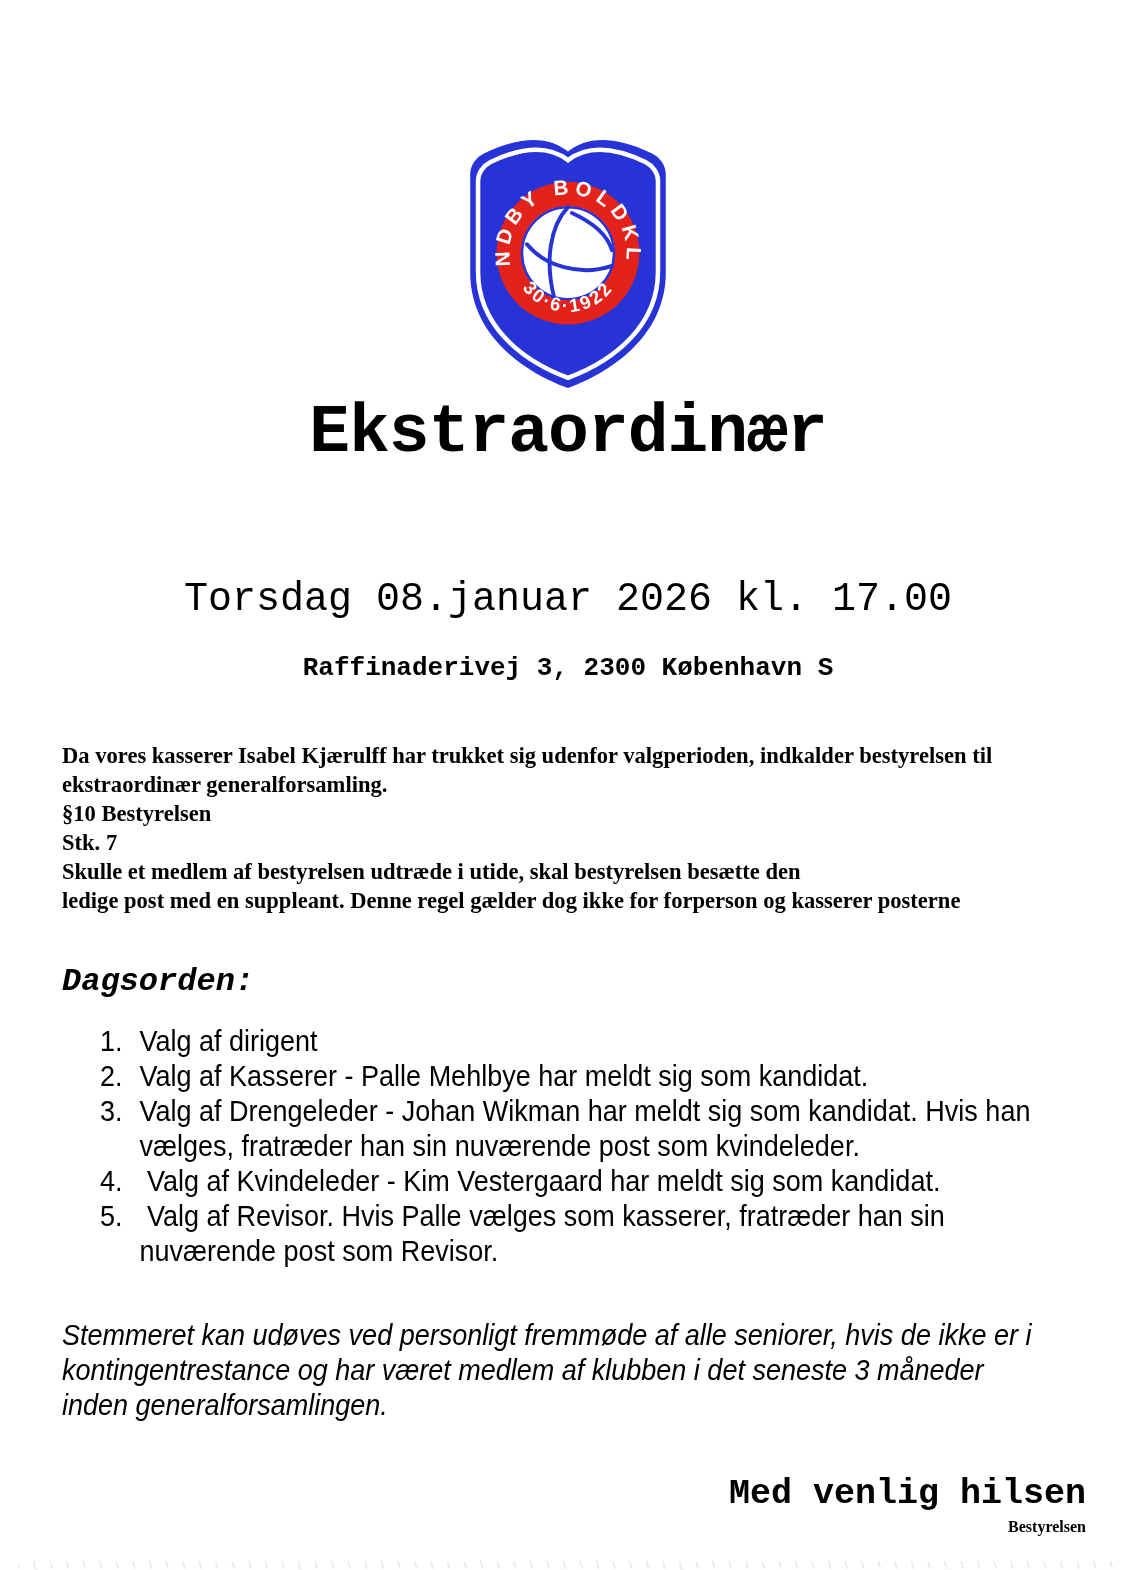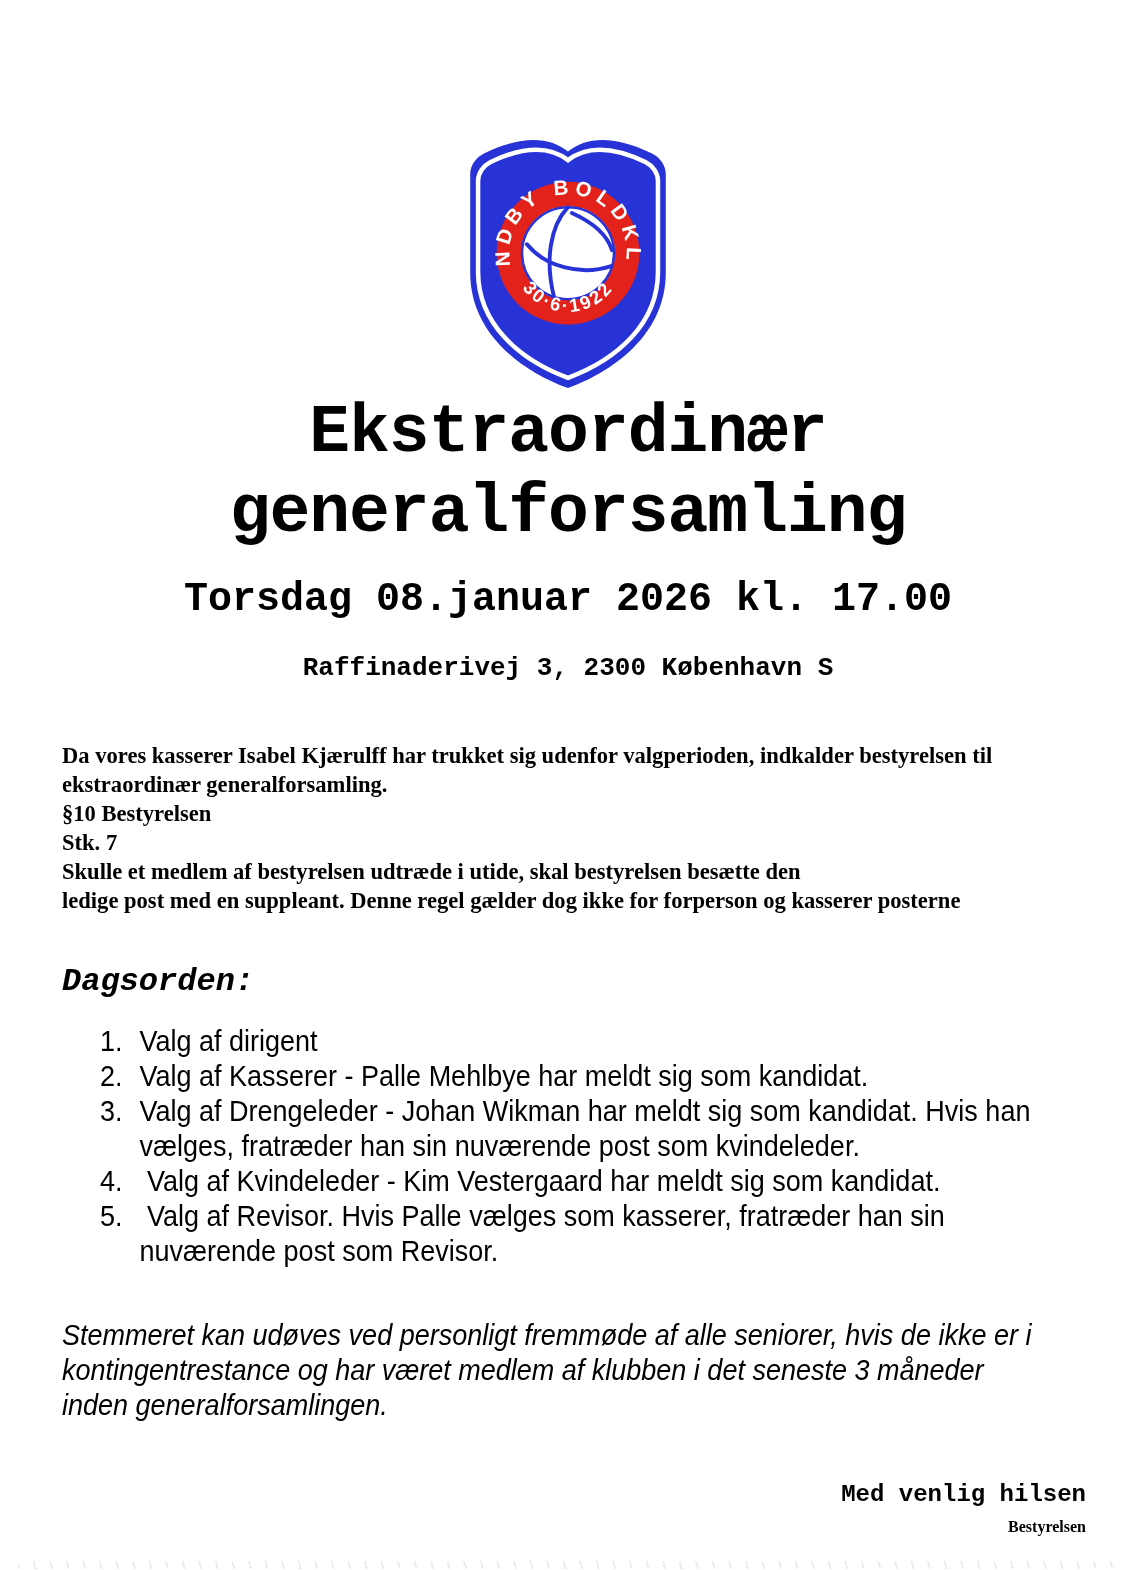--- a/index.html
+++ b/index.html
@@ -13,21 +13,21 @@
 
   .logo-wrap { position:absolute; left:453px; top:128px; width:230px; height:264px; }
 
   .doc-title {
     position:absolute; top:393px; left:0; right:0;
     text-align:center; font-weight:bold; font-size:68px; line-height:80px;
     letter-spacing:-1px; white-space:nowrap;
   }
   .doc-date {
     position:absolute; top:577px; left:0; right:0;
-    text-align:center; font-weight:bold; font-size:40px; white-space:nowrap;
+    text-align:center; font-weight:normal; font-size:40px; white-space:nowrap;
   }
   .doc-address {
     position:absolute; top:653px; left:0; right:0;
     text-align:center; font-weight:bold; font-size:26px; white-space:nowrap;
   }
 
   .intro {
     position:absolute; top:741px; left:62px; width:1100px;
     font-weight:bold; font-size:24px; line-height:29px;
     transform:scaleX(0.94); transform-origin:0 0; white-space:nowrap;
@@ -47,21 +47,21 @@
   .agenda-item .num { flex:0 0 44px; }
   .agenda-item .itext { flex:1 1 auto; white-space:pre; }
 
   .note {
     position:absolute; top:1317px; left:62px; width:1190px;
     font-style:italic; font-size:30px; line-height:35px;
     transform:scaleX(0.9); transform-origin:0 0; white-space:nowrap;
   }
 
   .signature { position:absolute; top:1479px; right:50px; text-align:right; }
-  .sig-closing { font-weight:bold; font-size:24px; line-height:31px; white-space:nowrap; }
+  .sig-closing { font-weight:bold; font-size:35px; line-height:31px; white-space:nowrap; }
   .sig-signer  { font-weight:bold; font-size:16px; line-height:31px; margin-top:1px; }
 
   .bottom-artifact {
     position:absolute; left:18px; right:18px; bottom:1px; height:8px; opacity:0.07;
     background:repeating-linear-gradient(75deg,#000 0 2px,transparent 2px 16px);
   }
 </style>
 </head>
 <body>
 
@@ -97,21 +97,20 @@
         <textPath href="#arc-top" startOffset="50%" text-anchor="middle">SUNDBY BOLDKLUB</textPath>
       </text>
       <text font-family="Liberation Sans, sans-serif" font-weight="bold" font-size="19" fill="#ffffff" letter-spacing="2.5">
         <textPath href="#arc-bottom" startOffset="50%" text-anchor="middle">30·6·1922</textPath>
       </text>
     </svg>
   </div>
 
   <div class="doc-title mono">
     <div>Ekstraordinær</div>
-    <div>generalforsamling</div>
   </div>
 
   <div class="doc-date mono">Torsdag 08.januar 2026 kl. 17.00</div>
 
   <div class="doc-address mono">Raffinaderivej 3, 2300 København S</div>
 
   <div class="intro serif">
       <div class="tline">Da vores kasserer Isabel Kjærulff har trukket sig udenfor valgperioden, indkalder bestyrelsen til</div>
       <div class="tline">ekstraordinær generalforsamling.</div>
       <div class="tline">§10 Bestyrelsen</div>

